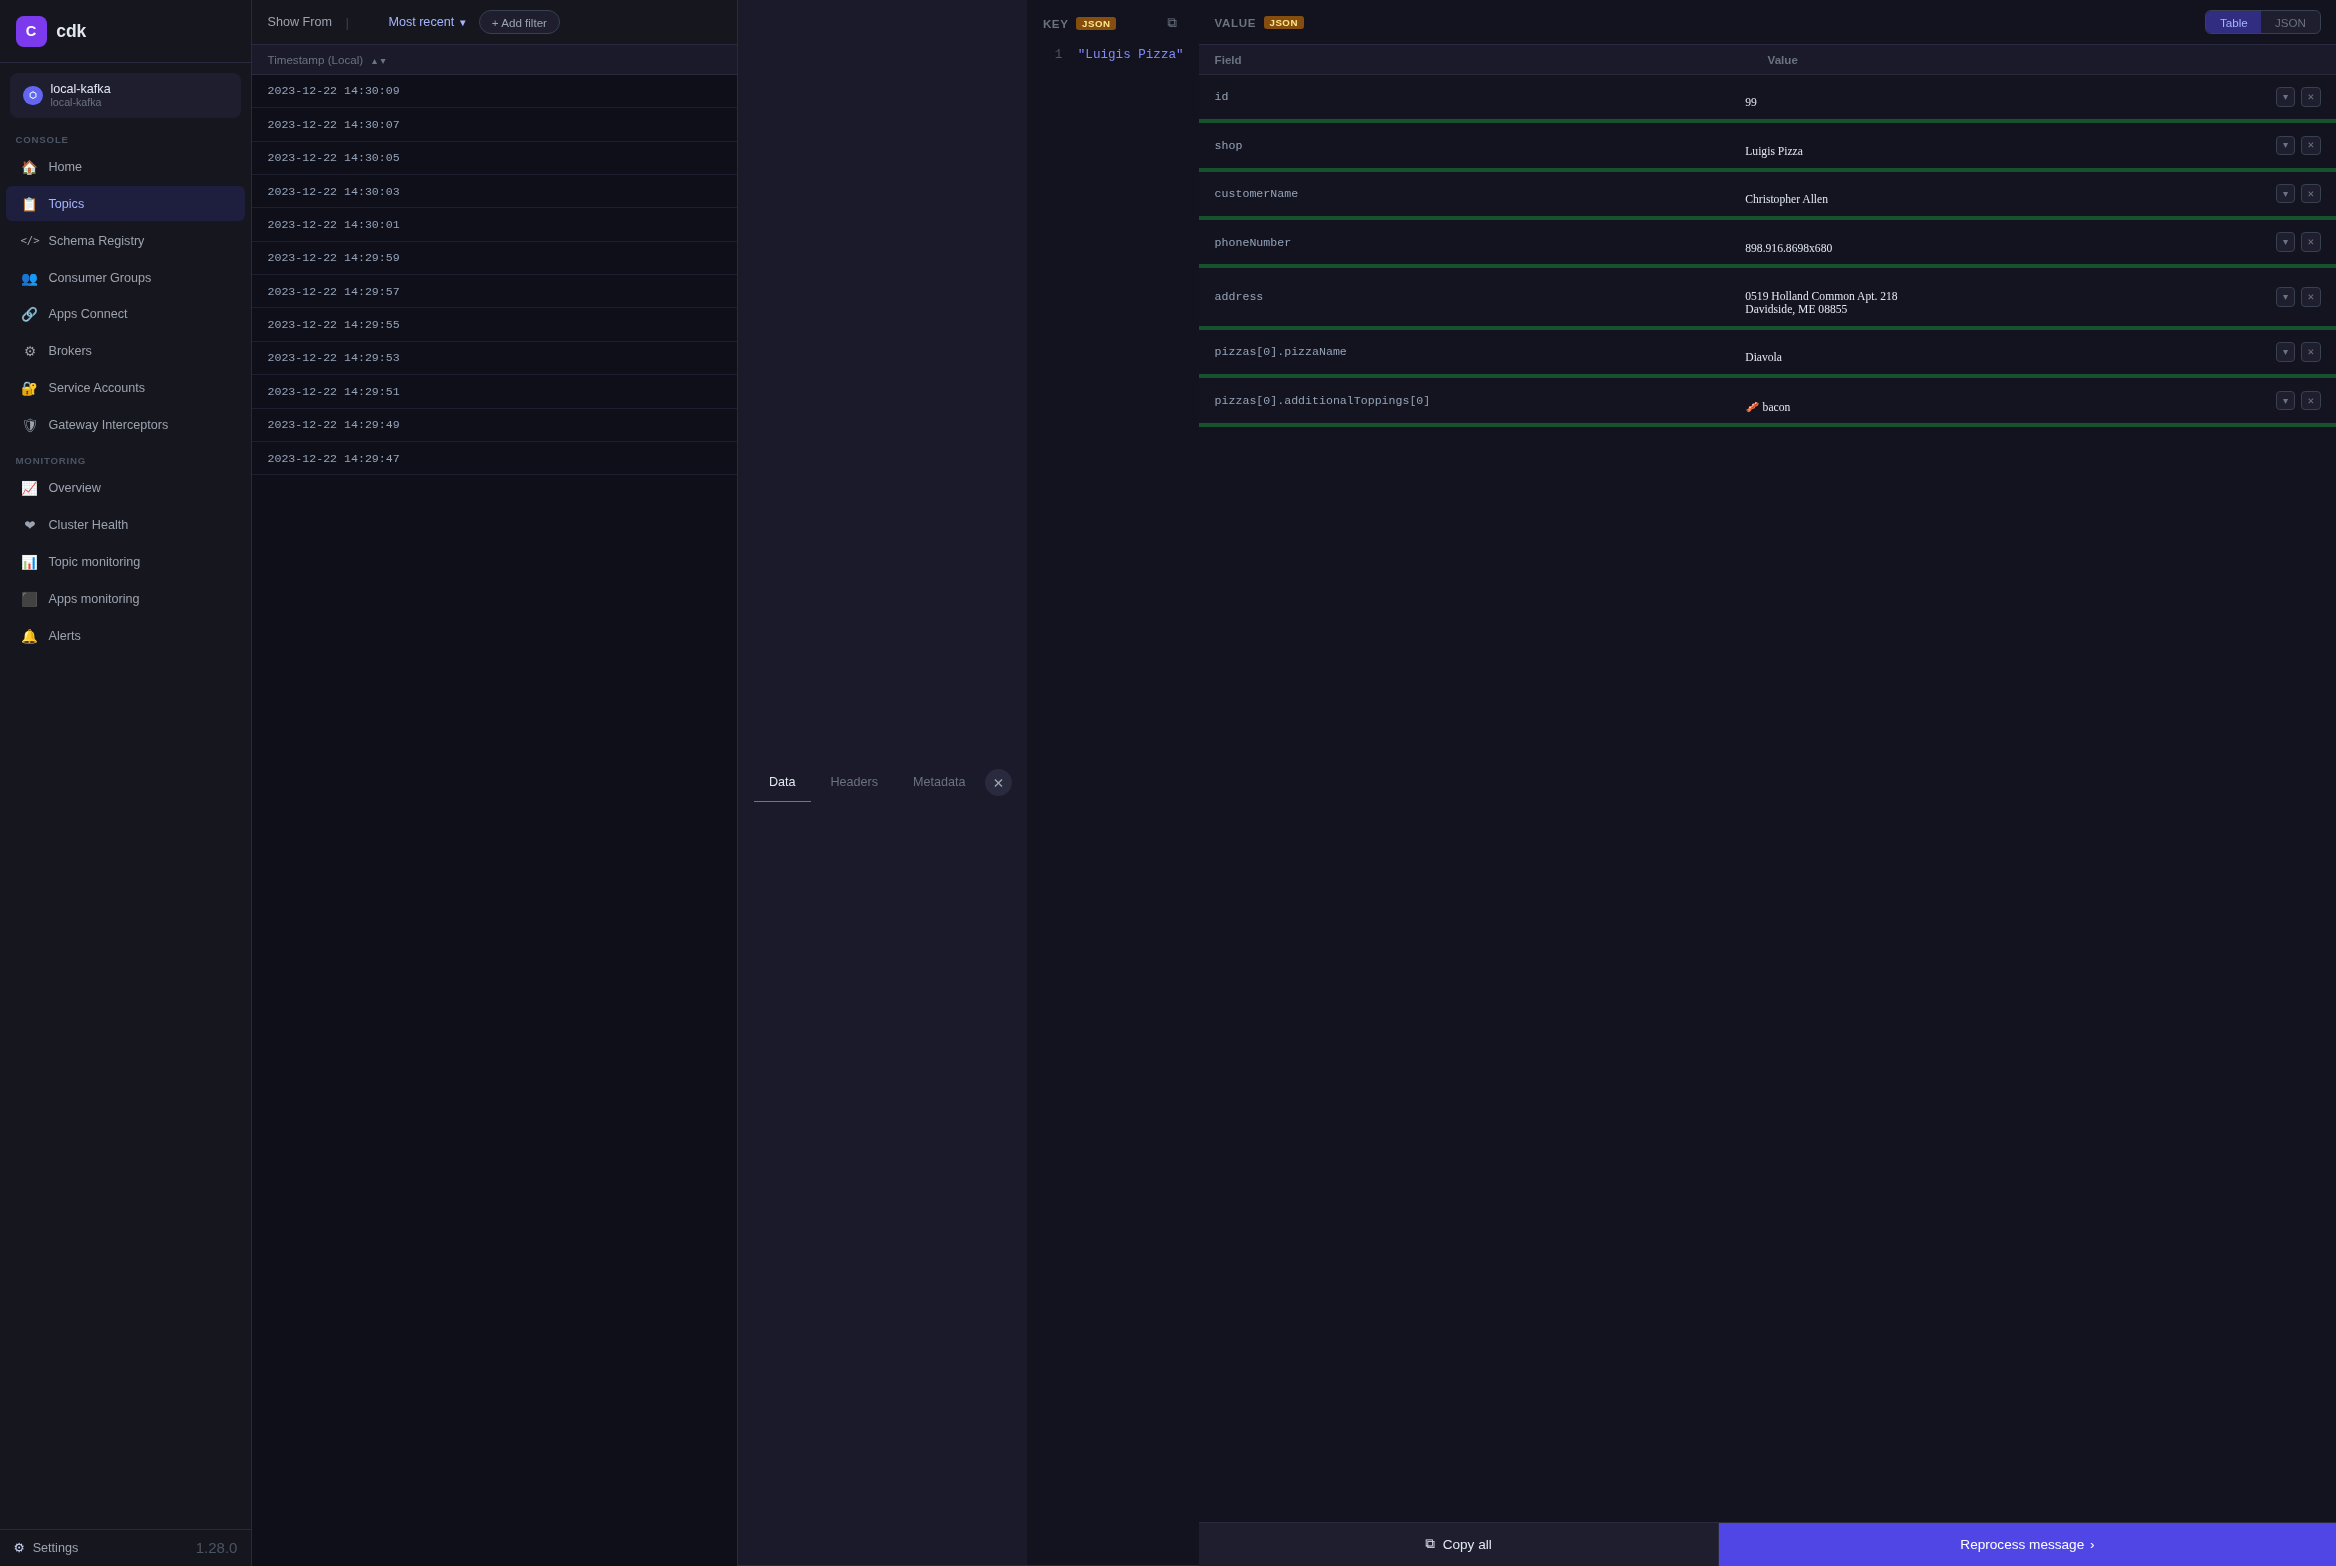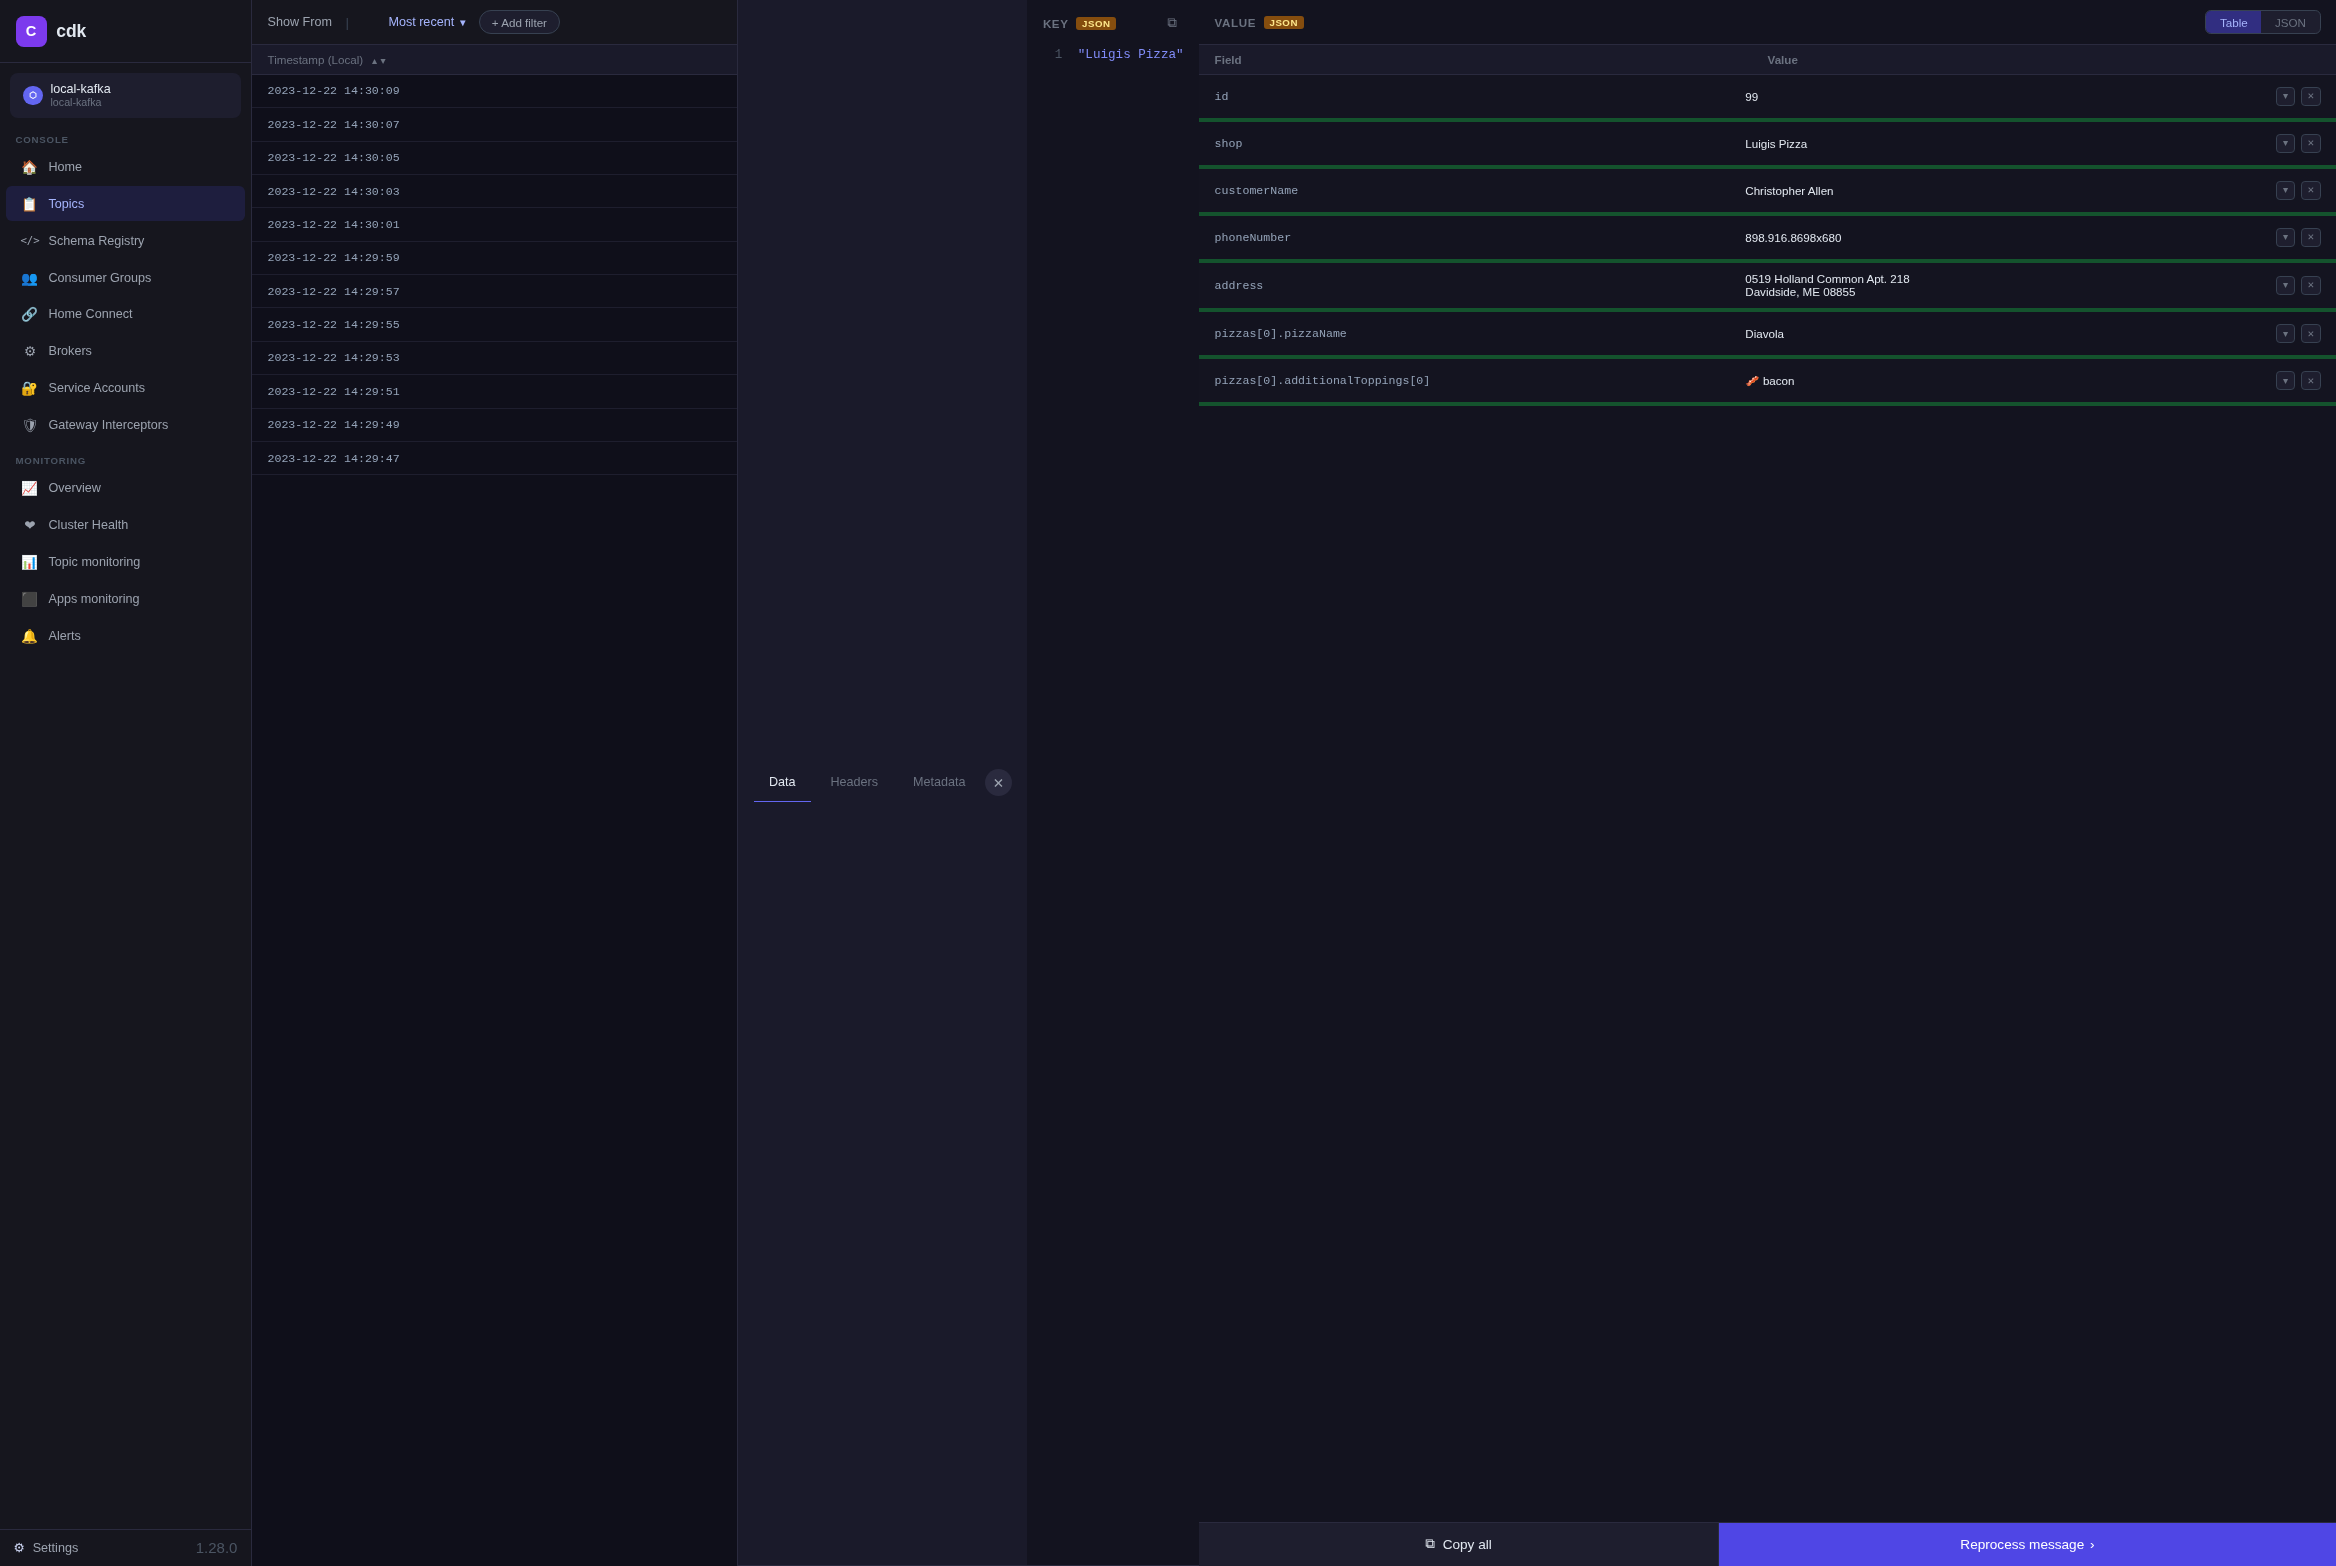--- a/index.html
+++ b/index.html
@@ -260,22 +260,22 @@
       border-bottom: 4px solid #14532d;
       align-items: center;
       min-height: 47px;
     }
     .data-row:nth-child(even) { background: #141420; }
     .field-name {
       font-family: 'Courier New', monospace;
       font-size: 11.6px; color: #94a3b8;
     }
     .field-value {
-      font-family: Liberation Sans, sans-serif;
-      font-size: 11.6px; color: #e2e8f0;
+      font-family: Liberation Serif, serif;
+      font-size: 11.6px; color: #e2e8f0; margin-top: 12px;
     }
     .field-actions {
       display: flex; gap: 5.8px; align-items: center;
     }
     .action-icon {
       width: 19.4px; height: 19.4px;
       background: #1e1e2e;
       border: 1px solid #374151;
       border-radius: 3.9px;
       display: flex; align-items: center; justify-content: center;
@@ -345,21 +345,21 @@
   <div class="nav-item">
     <span class="nav-icon" style="font-size:10.7px;font-family:monospace;">&lt;/&gt;</span>
     <span>Schema Registry</span>
   </div>
   <div class="nav-item">
     <span class="nav-icon">👥</span>
     <span>Consumer Groups</span>
   </div>
   <div class="nav-item">
     <span class="nav-icon">🔗</span>
-    <span>Home Connect</span>
+    <span>Apps Connect</span>
   </div>
   <div class="nav-item">
     <span class="nav-icon">⚙</span>
     <span>Brokers</span>
   </div>
   <div class="nav-item">
     <span class="nav-icon">🔐</span>
     <span>Service Accounts</span>
   </div>
   <div class="nav-item">

